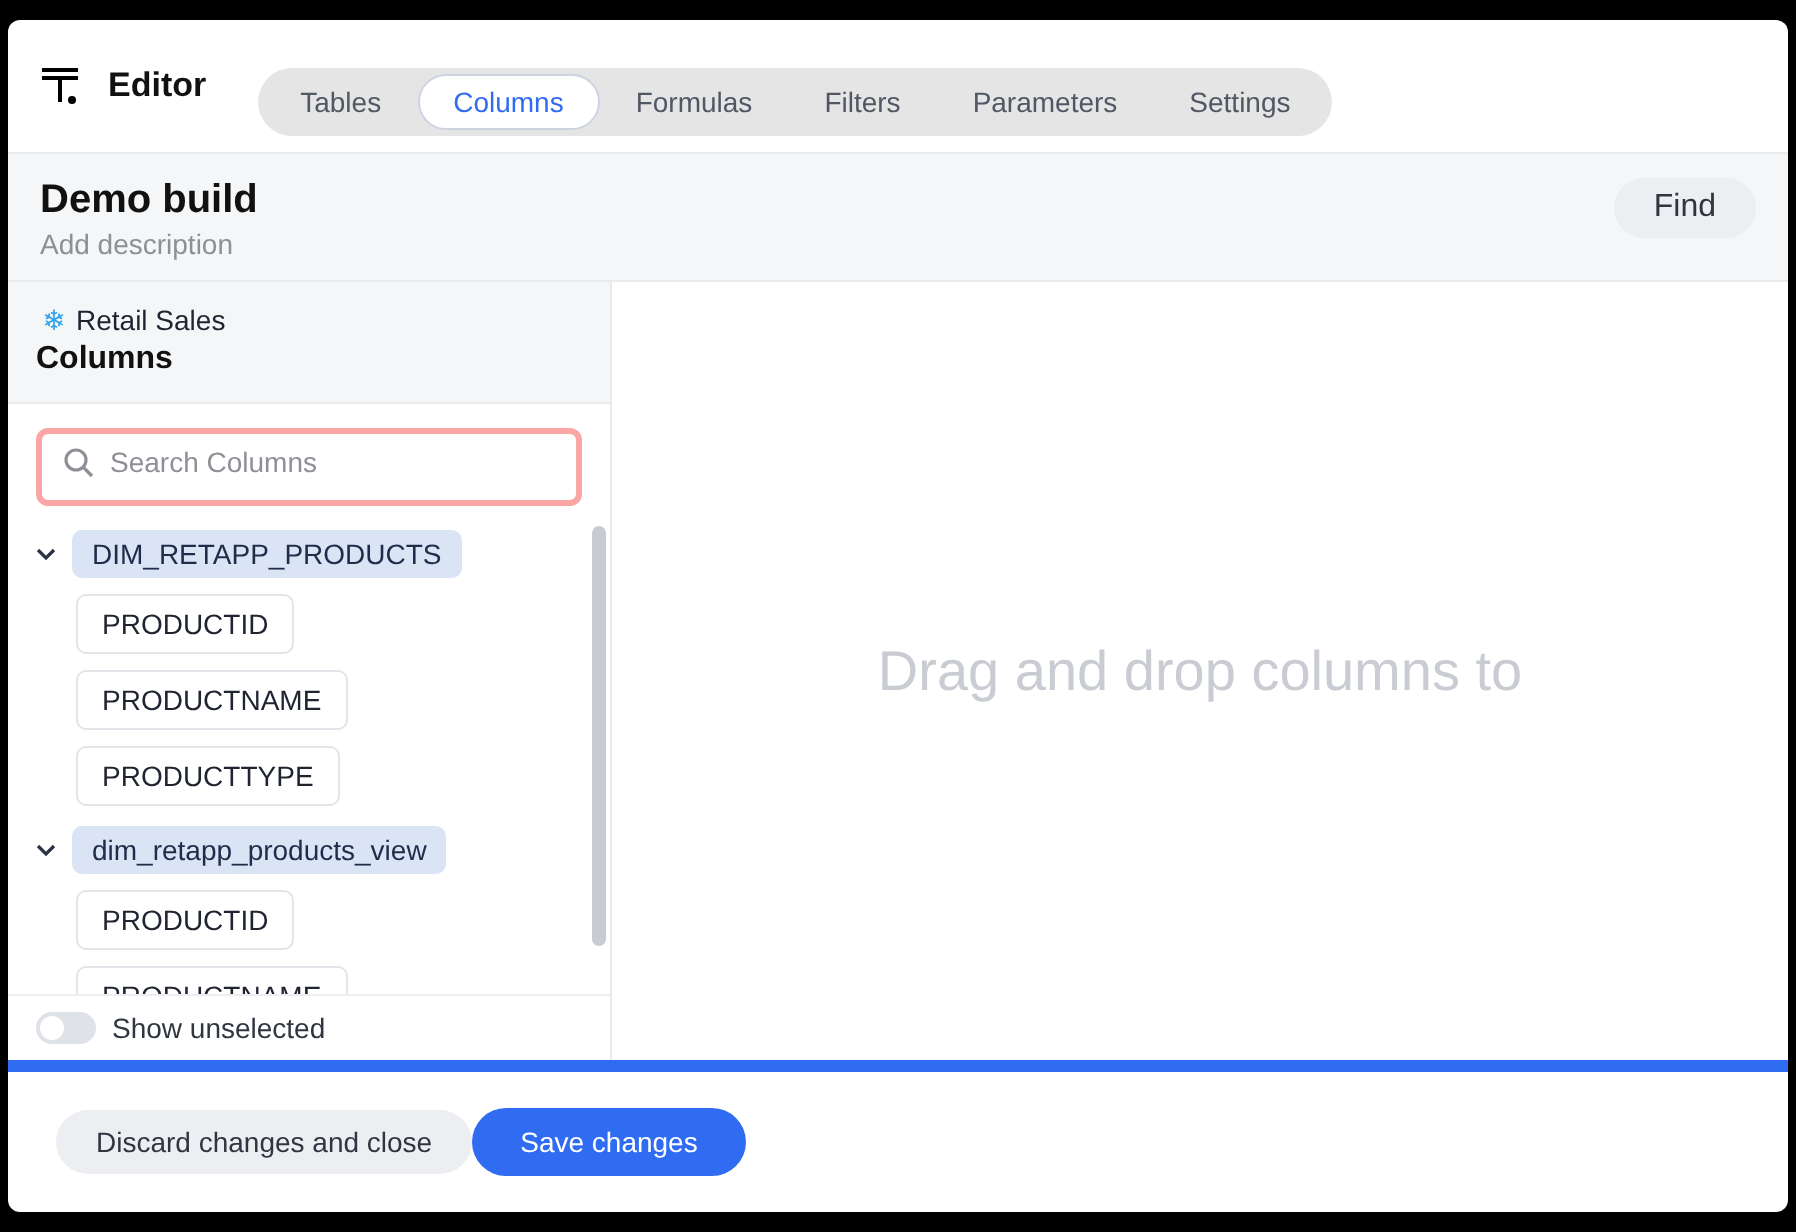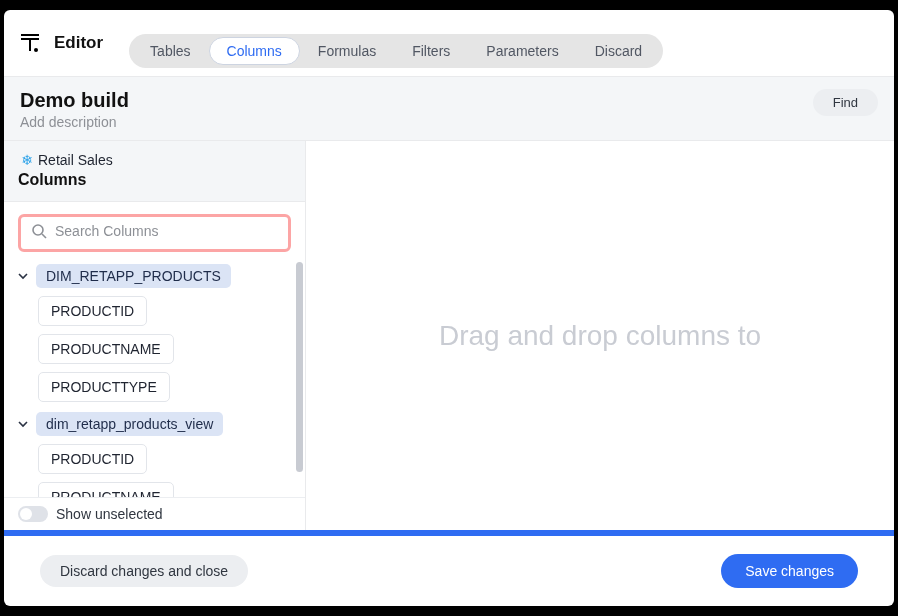--- a/index.html
+++ b/index.html
@@ -81,21 +81,21 @@
     .model-desc {
       font-size: 14px;
       color: #8d9096;
       margin-top: 2px;
     }
     .find-btn {
       background: #eceef1;
       border: none;
       padding: 6px 20px;
       border-radius: 16px;
-      font-size: 13px;
+      font-size: 16px;
       color: #303640;
       cursor: pointer;
     }
     
     .main {
       flex: 1;
       display: flex;
       min-height: 0;
     }
     .sidebar {
@@ -249,22 +249,21 @@
       max-width: 430px;
     }
     .bluebar {
       height: 6px;
       background: #2f6cf2;
       width: 100%;
     }
     .bottombar {
       display: flex;
       align-items: center;
-      justify-content: space-between;
-      padding: 18px 36px;
+      padding: 18px 24px;
     }
     .discard-btn {
       background: #eceef1;
       border: none;
       padding: 8px 20px;
       border-radius: 18px;
       font-size: 14px;
       color: #303640;
       cursor: pointer;
     }
@@ -295,21 +294,21 @@
         <circle cx="17" cy="18" r="2" fill="#000"></circle>
       </svg>
     </div>
     <div class="editor-title">Editor</div>
     <div class="tabbar">
       <div class="tab">Tables</div>
       <div class="tab active">Columns</div>
       <div class="tab">Formulas</div>
       <div class="tab">Filters</div>
       <div class="tab">Parameters</div>
-      <div class="tab">Discard</div>
+      <div class="tab">Settings</div>
     </div>
   </div>
 
   <div class="model-header">
     <div>
       <div class="model-title">Demo build</div>
       <div class="model-desc">Add description</div>
     </div>
     <button class="find-btn">Find</button>
   </div>

